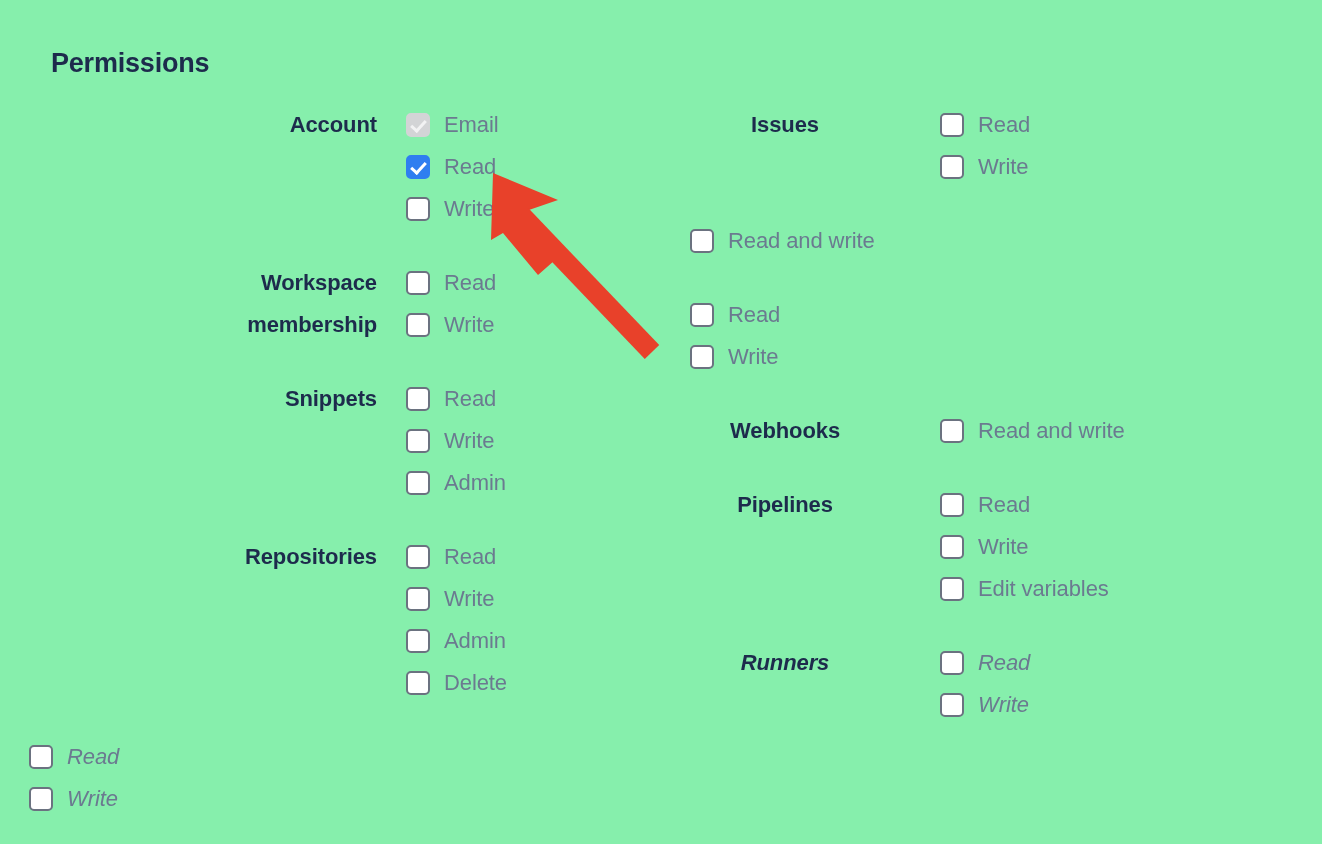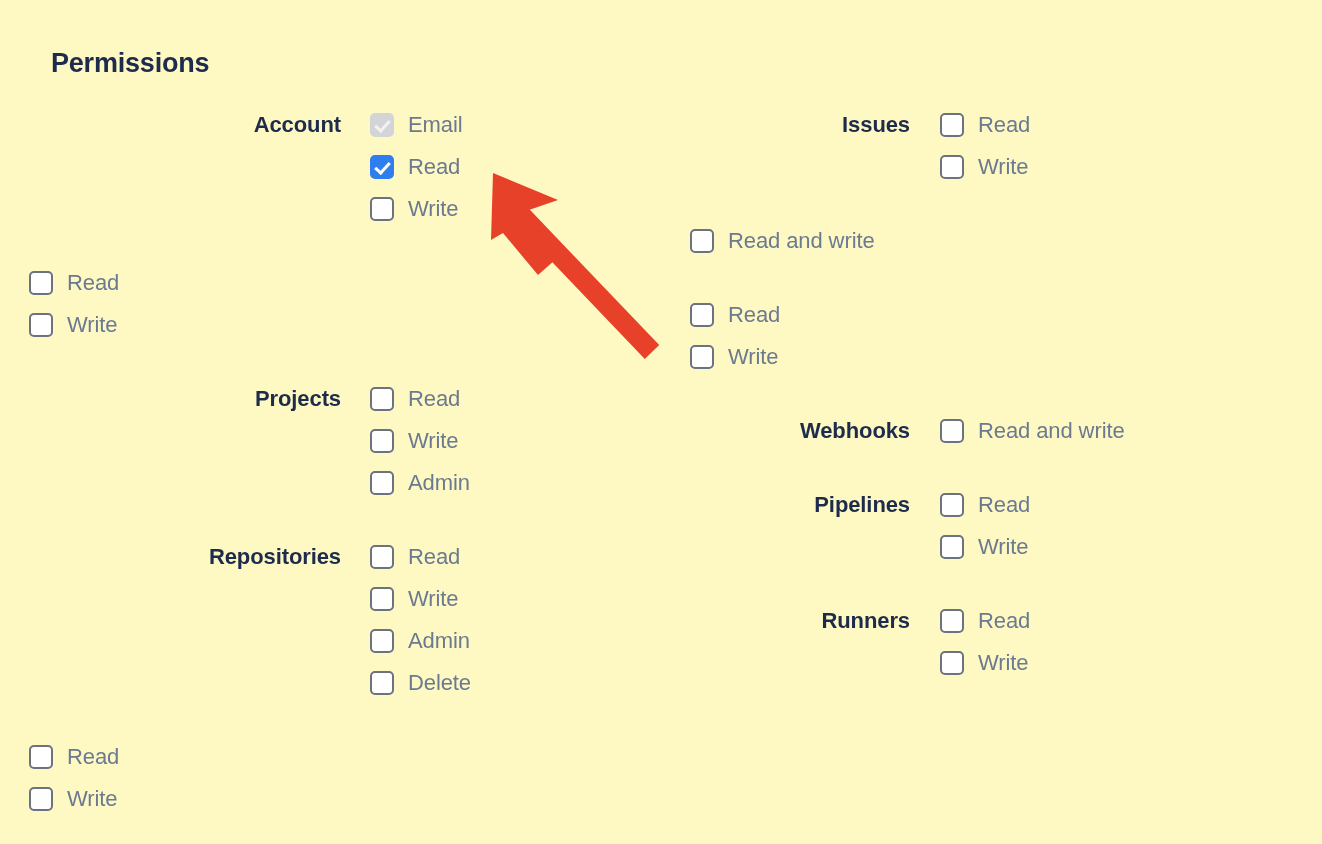--- a/index.html
+++ b/index.html
@@ -9,21 +9,21 @@
     background: #ffffff;
   }
   body {
     font-family: "Liberation Sans", sans-serif;
     -webkit-font-smoothing: antialiased;
   }
   #screen {
     position: relative;
     width: 1322px;
     height: 844px;
-    background: #fef9c3;
+    background: #86efac;
     overflow: hidden;
   }
 
   
   .page-title {
     position: absolute;
     left: 51px;
     top: 50px;
     font-size: 27px;
     font-weight: bold;
@@ -39,34 +39,34 @@
   }
   .col-left  { left: 0px;   width: 660px; }
   .col-right { left: 660px; width: 662px; }
 
   
   .group {
     display: flex;
     align-items: flex-start;
     margin-bottom: 32px;
   }
-  .group:last-child { margin-bottom: 0; }
+  .group:last-child { margin-bottom: 0; font-style: italic; }
 
   .group-label {
     text-align: right;
     font-size: 22px;
     font-weight: bold;
     color: #1d2b4c;
     line-height: 42px;
     letter-spacing: -0.1px;
     flex: 0 0 auto;
     white-space: pre-line;
   }
-  .col-left  .group-label { width: 341px; }
-  .col-right .group-label { width: 250px; }
+  .col-left  .group-label { width: 341px; padding-left: 36px; }
+  .col-right .group-label { width: 250px; text-align: center; }
 
   .options {
     flex: 1 1 auto;
     display: flex;
     flex-direction: column;
   }
   .col-left  .options { margin-left: 29px; }
   .col-right .options { margin-left: 30px; }
 
   .option {
@@ -146,33 +146,35 @@
             <span class="cb checked"></span>
             <span class="option-label">Read</span>
           </label>
           <label class="option">
             <span class="cb"></span>
             <span class="option-label">Write</span>
           </label>
         </div>
       </div>
       <div class="group">
-        <div class="options">
-          <label class="option">
-            <span class="cb"></span>
-            <span class="option-label">Read</span>
-          </label>
-          <label class="option">
-            <span class="cb"></span>
-            <span class="option-label">Write</span>
-          </label>
-        </div>
-      </div>
-      <div class="group">
-        <div class="group-label">Projects</div>
+        <div class="group-label">Workspace
+membership</div>
+        <div class="options">
+          <label class="option">
+            <span class="cb"></span>
+            <span class="option-label">Read</span>
+          </label>
+          <label class="option">
+            <span class="cb"></span>
+            <span class="option-label">Write</span>
+          </label>
+        </div>
+      </div>
+      <div class="group">
+        <div class="group-label">Snippets</div>
         <div class="options">
           <label class="option">
             <span class="cb"></span>
             <span class="option-label">Read</span>
           </label>
           <label class="option">
             <span class="cb"></span>
             <span class="option-label">Write</span>
           </label>
           <label class="option">
@@ -262,20 +264,24 @@
       <div class="group">
         <div class="group-label">Pipelines</div>
         <div class="options">
           <label class="option">
             <span class="cb"></span>
             <span class="option-label">Read</span>
           </label>
           <label class="option">
             <span class="cb"></span>
             <span class="option-label">Write</span>
+          </label>
+          <label class="option">
+            <span class="cb"></span>
+            <span class="option-label">Edit variables</span>
           </label>
         </div>
       </div>
       <div class="group">
         <div class="group-label">Runners</div>
         <div class="options">
           <label class="option">
             <span class="cb"></span>
             <span class="option-label">Read</span>
           </label>

